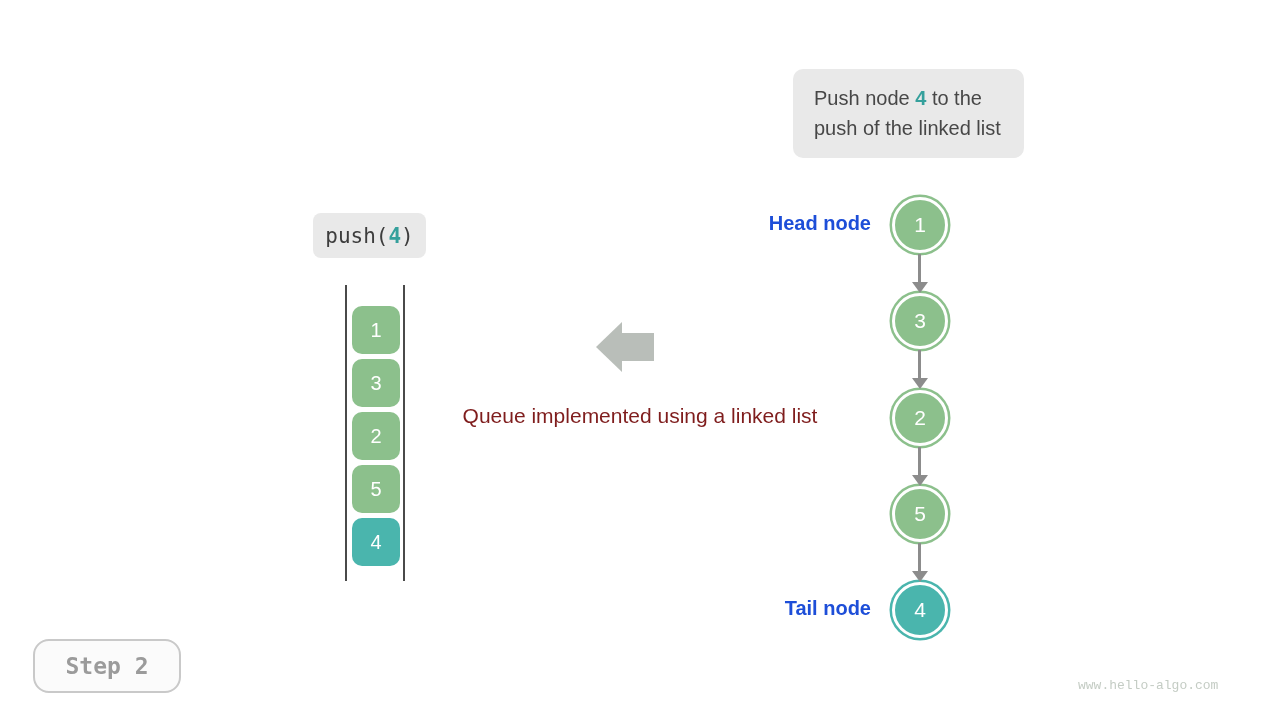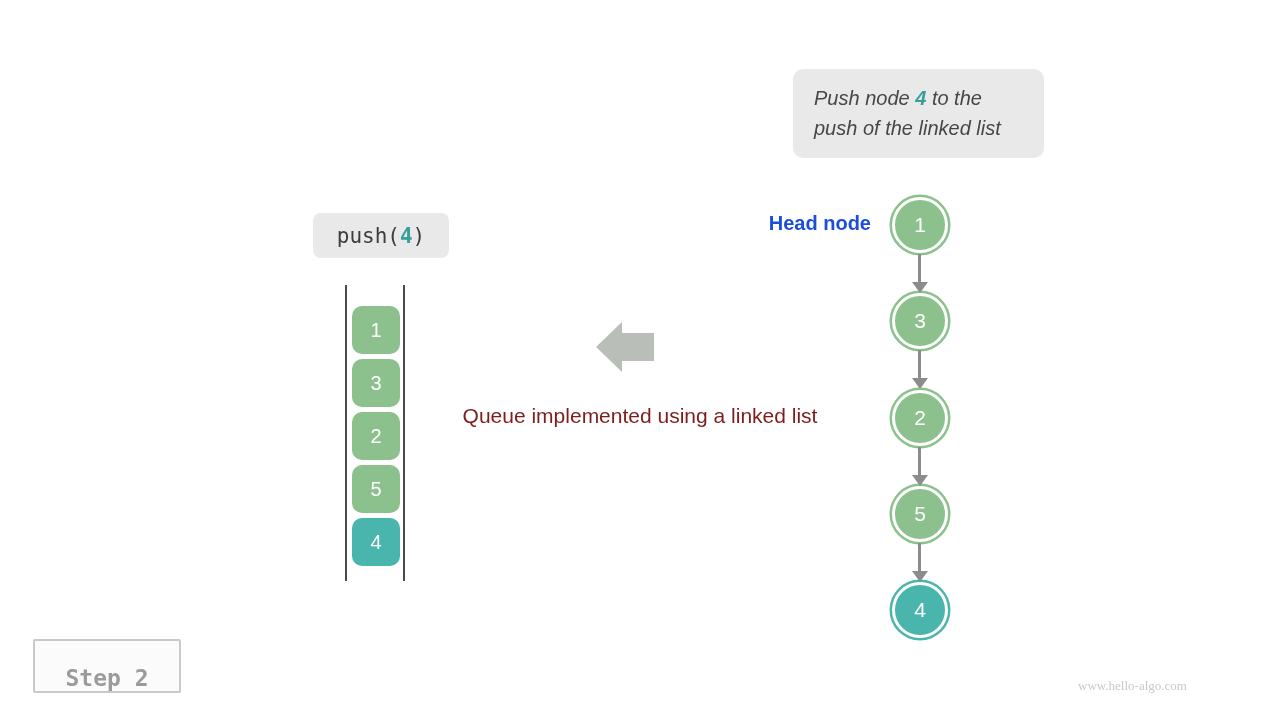--- a/index.html
+++ b/index.html
@@ -7,32 +7,32 @@
     position: relative;
     width: 1280px; height: 720px;
     background: #ffffff;
     overflow: hidden;
     font-family: "Liberation Sans", sans-serif;
   }
 
   
   .callout {
     position: absolute; left: 793px; top: 69px;
-    width: 251px; height: 89px;
+    width: 231px; height: 89px;
     background: #e9e9e9; border-radius: 10px;
     box-sizing: border-box;
     padding: 14px 21px 2px 21px;
-    font-size: 20px; line-height: 30px; color: #474747; font-style: italic;
+    font-size: 20px; line-height: 30px; color: #474747;
   }
   .hl { color: #35a09c; font-weight: bold; }
 
   
   .push-label {
     position: absolute; left: 313px; top: 213px;
-    width: 136px; height: 45px;
+    width: 113px; height: 45px;
     background: #e9e9e9; border-radius: 8px;
     display: flex; align-items: center; justify-content: center;
     font-family: "DejaVu Sans Mono", monospace;
     font-size: 21px; color: #3d3d3d;
   }
   .push-label .hl { font-weight: bold; }
 
   
   .queue-walls {
     position: absolute; left: 345px; top: 285px;
@@ -98,31 +98,31 @@
     font-size: 20px; font-weight: bold; color: #1d4ed8;
   }
   .head-label { left: 696px; top: 212px; }
   .tail-label { left: 696px; top: 597px; }
 
   
   .step-badge {
     position: absolute; left: 33px; top: 639px;
     width: 148px; height: 54px;
     background: #fbfbfb;
-    border: 2px solid #c9c9c9; border-radius: 2px;
+    border: 2px solid #c9c9c9; border-radius: 16px;
     box-sizing: border-box;
-    display: flex; align-items: flex-end; justify-content: center;
+    display: flex; align-items: center; justify-content: center;
     font-family: "DejaVu Sans Mono", monospace;
     font-size: 23px; font-weight: bold; color: #9b9b9b;
   }
 
   
   .watermark {
     position: absolute; left: 1078px; top: 678px;
-    font-family: Liberation Serif, serif;
+    font-family: Liberation Mono, monospace;
     font-size: 13px; color: #c4ccc4;
   }
 </style>
 </head>
 <body>
 
 <div class="canvas">
 
   <div class="callout">
     <span>Push node </span><span class="hl">4</span><span> to the</span><br>
@@ -154,20 +154,21 @@
   </div>
 
   <div class="block-arrow">
     <div class="head"></div>
     <div class="body"></div>
   </div>
 
   <div class="caption">Queue implemented using a linked list</div>
 
   <div class="ll-label head-label">Head node</div>
+  <div class="ll-label tail-label">Tail node</div>
 
   <div class="ll-node lln1" style="color: rgb(140, 192, 140);">
     <span>1</span>
   </div>
   <div class="ll-node lln2" style="color: rgb(140, 192, 140);">
     <span>3</span>
   </div>
   <div class="ll-node lln3" style="color: rgb(140, 192, 140);">
     <span>2</span>
   </div>

